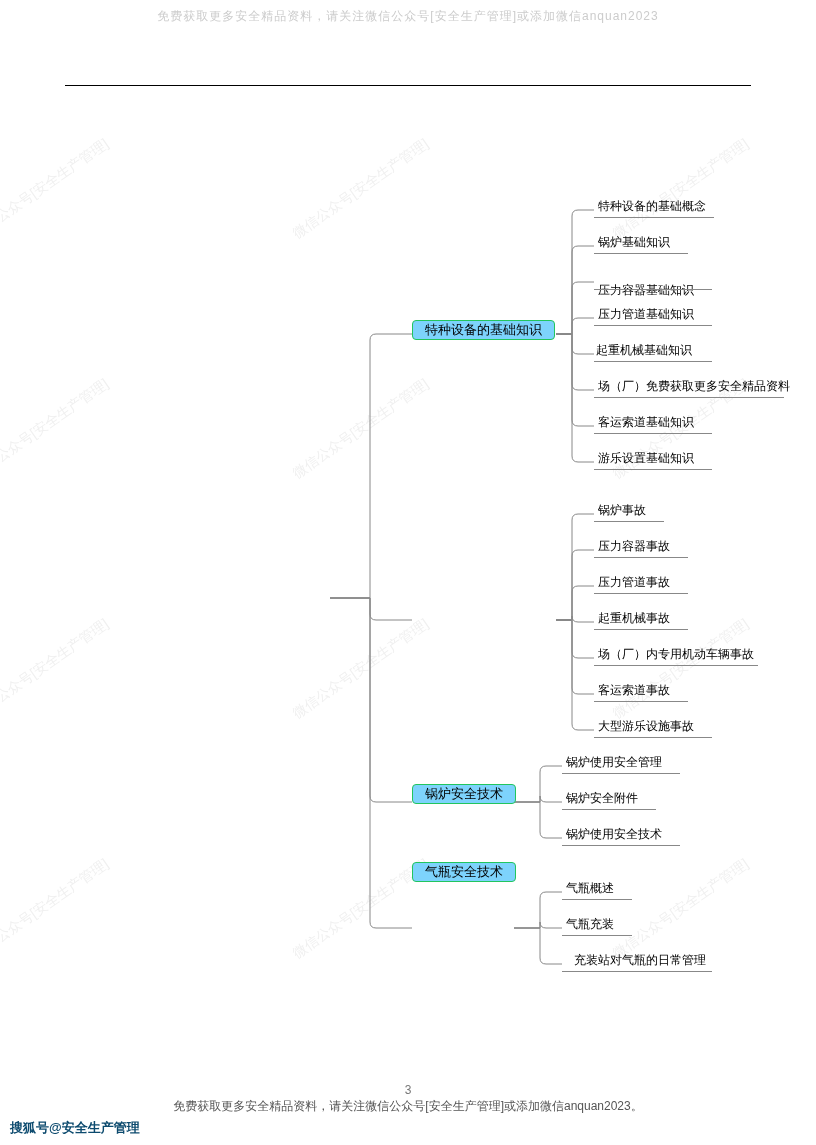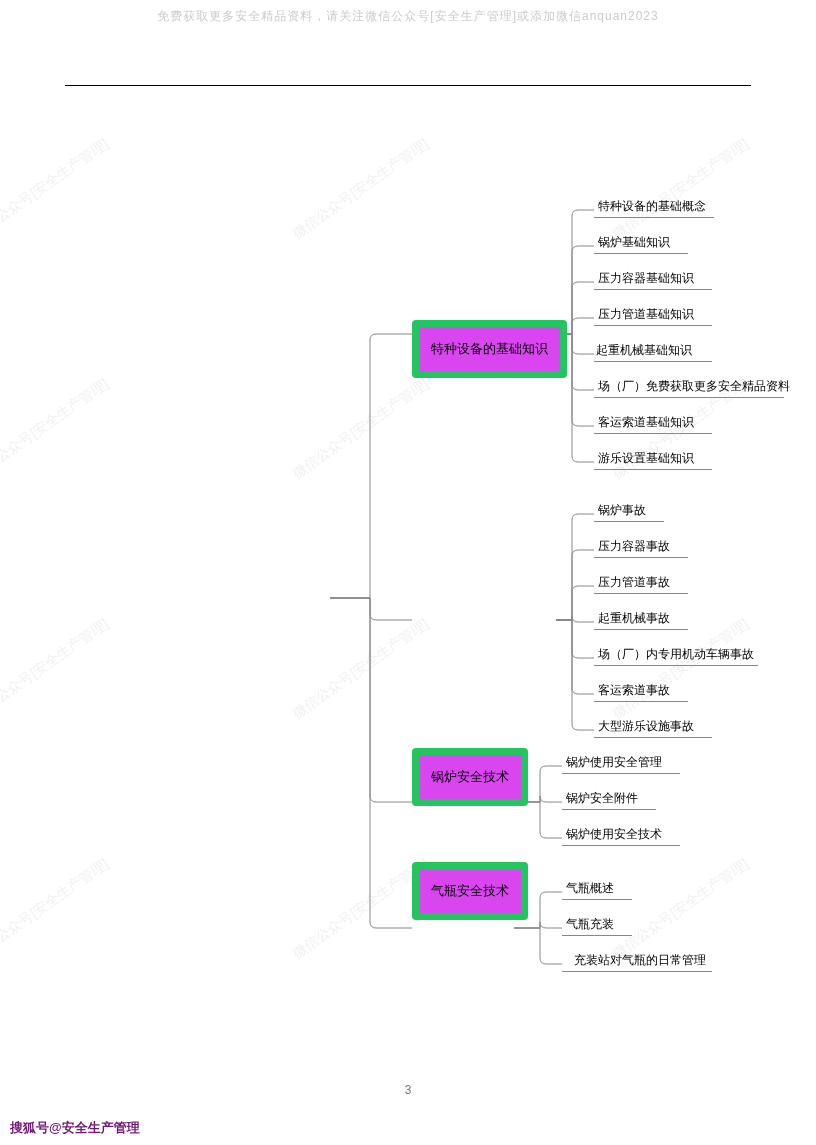--- a/index.html
+++ b/index.html
@@ -1,27 +1,27 @@
 <!DOCTYPE html>
 <html><head>
 <meta charset="utf-8">
 <style>
 html,body{margin:0;padding:0;background:#fff;font-family:"Microsoft YaHei","PingFang SC",sans-serif}
 .page{width:816px;height:1145px;position:relative;background:#fff;overflow:hidden}
 .watermark-top{position:absolute;top:8px;left:0;right:0;text-align:center;font-size:12px;color:#ccc;letter-spacing:1px}
 .hr-top{position:absolute;top:85px;left:65px;right:65px;border-top:1px solid #000}
 .diag-wm{position:absolute;font-size:14px;color:#f0f0f0;white-space:nowrap;transform:rotate(-35deg);pointer-events:none}
 .root-node{position:absolute;background:#2e8bc0;background:#2a7fbf;color:#fff;font-size:19px;font-weight:500;padding:14px 18px;border-radius:4px;letter-spacing:1px}
-.branch-node{position:absolute;background:#d946ef;border:7px solid #22c55e;border-radius:4px;font-size:13px;padding:13px 12px;white-space:nowrap}
+.branch-node{position:absolute;background:#7dd3fc;border:1px solid #22c55e;border-radius:4px;font-size:13px;padding:0 12px;white-space:nowrap}
 .leaf-node{position:absolute;font-size:12px;white-space:nowrap;color:#000}
 .leaf-underline{position:absolute;border-bottom:1px solid #888;height:1px}
 svg.connectors{position:absolute;top:0;left:0;pointer-events:none}
 .page-num{position:absolute;bottom:48px;left:0;right:0;text-align:center;font-size:12px;color:#777}
 .footer-text{position:absolute;bottom:30px;left:0;right:0;text-align:center;font-size:12px;color:#555}
-.sohu{position:absolute;bottom:8px;left:10px;font-size:13px;color:#701a75;font-weight:bold}
+.sohu{position:absolute;bottom:8px;left:10px;font-size:13px;color:#0c4a6e;font-weight:bold}
 </style>
 </head>
 <body>
 
 <div class="page">
 
   <div class="watermark-top">免费获取更多安全精品资料，请关注微信公众号[安全生产管理]或添加微信anquan2023</div>
   <div class="hr-top"></div>
 
   <div class="diag-wm" style="top:180px;left:-40px">微信公众号[安全生产管理]</div>
@@ -71,21 +71,21 @@
       <path d="M514 928 L540 928 L540 958 Q540 964 546 964 L562 964"></path>
     </g>
   </svg>
 
 
   <div class="branch-node" style="top:320px;left:412px">特种设备的基础知识</div>
   <div class="leaf-node" style="top:198px;left:598px">特种设备的基础概念</div>
   <div class="leaf-underline" style="top:216px;left:594px;width:120px"></div>
   <div class="leaf-node" style="top:234px;left:598px">锅炉基础知识</div>
   <div class="leaf-underline" style="top:252px;left:594px;width:94px"></div>
-  <div class="leaf-node" style="top:270px;left:598px">压力容器基础知识</div>
+  <div class="leaf-node" style="top:282px;left:598px">压力容器基础知识</div>
   <div class="leaf-underline" style="top:288px;left:594px;width:118px"></div>
   <div class="leaf-node" style="top:306px;left:598px">压力管道基础知识</div>
   <div class="leaf-underline" style="top:324px;left:594px;width:118px"></div>
   <div class="leaf-node" style="top:342px;left:596px">起重机械基础知识</div>
   <div class="leaf-underline" style="top:360px;left:594px;width:118px"></div>
   <div class="leaf-node" style="top:378px;left:598px">场（厂）免费获取更多安全精品资料</div>
   <div class="leaf-underline" style="top:396px;left:594px;width:190px"></div>
   <div class="leaf-node" style="top:414px;left:598px">客运索道基础知识</div>
   <div class="leaf-underline" style="top:432px;left:594px;width:118px"></div>
   <div class="leaf-node" style="top:450px;left:598px">游乐设置基础知识</div>
@@ -99,31 +99,32 @@
   <div class="leaf-underline" style="top:592px;left:594px;width:94px"></div>
   <div class="leaf-node" style="top:610px;left:598px">起重机械事故</div>
   <div class="leaf-underline" style="top:628px;left:594px;width:94px"></div>
   <div class="leaf-node" style="top:646px;left:598px">场（厂）内专用机动车辆事故</div>
   <div class="leaf-underline" style="top:664px;left:594px;width:164px"></div>
   <div class="leaf-node" style="top:682px;left:598px">客运索道事故</div>
   <div class="leaf-underline" style="top:700px;left:594px;width:94px"></div>
   <div class="leaf-node" style="top:718px;left:598px">大型游乐设施事故</div>
   <div class="leaf-underline" style="top:736px;left:594px;width:118px"></div>
 
-  <div class="branch-node" style="top:748px;left:412px">锅炉安全技术</div>
+  <div class="branch-node" style="top:784px;left:412px">锅炉安全技术</div>
   <div class="leaf-node" style="top:754px;left:566px">锅炉使用安全管理</div>
   <div class="leaf-underline" style="top:772px;left:562px;width:118px"></div>
   <div class="leaf-node" style="top:790px;left:566px">锅炉安全附件</div>
   <div class="leaf-underline" style="top:808px;left:562px;width:94px"></div>
   <div class="leaf-node" style="top:826px;left:566px">锅炉使用安全技术</div>
   <div class="leaf-underline" style="top:844px;left:562px;width:118px"></div>
 
   <div class="branch-node" style="top:862px;left:412px">气瓶安全技术</div>
   <div class="leaf-node" style="top:880px;left:566px">气瓶概述</div>
   <div class="leaf-underline" style="top:898px;left:562px;width:70px"></div>
   <div class="leaf-node" style="top:916px;left:566px">气瓶充装</div>
   <div class="leaf-underline" style="top:934px;left:562px;width:70px"></div>
   <div class="leaf-node" style="top:952px;left:574px">充装站对气瓶的日常管理</div>
   <div class="leaf-underline" style="top:970px;left:562px;width:150px"></div>
 
   <div class="page-num">3</div>
+  <div class="footer-text">免费获取更多安全精品资料，请关注微信公众号[安全生产管理]或添加微信anquan2023。</div>
   <div class="sohu">搜狐号@安全生产管理</div>
 </div>
 
 </body></html>

